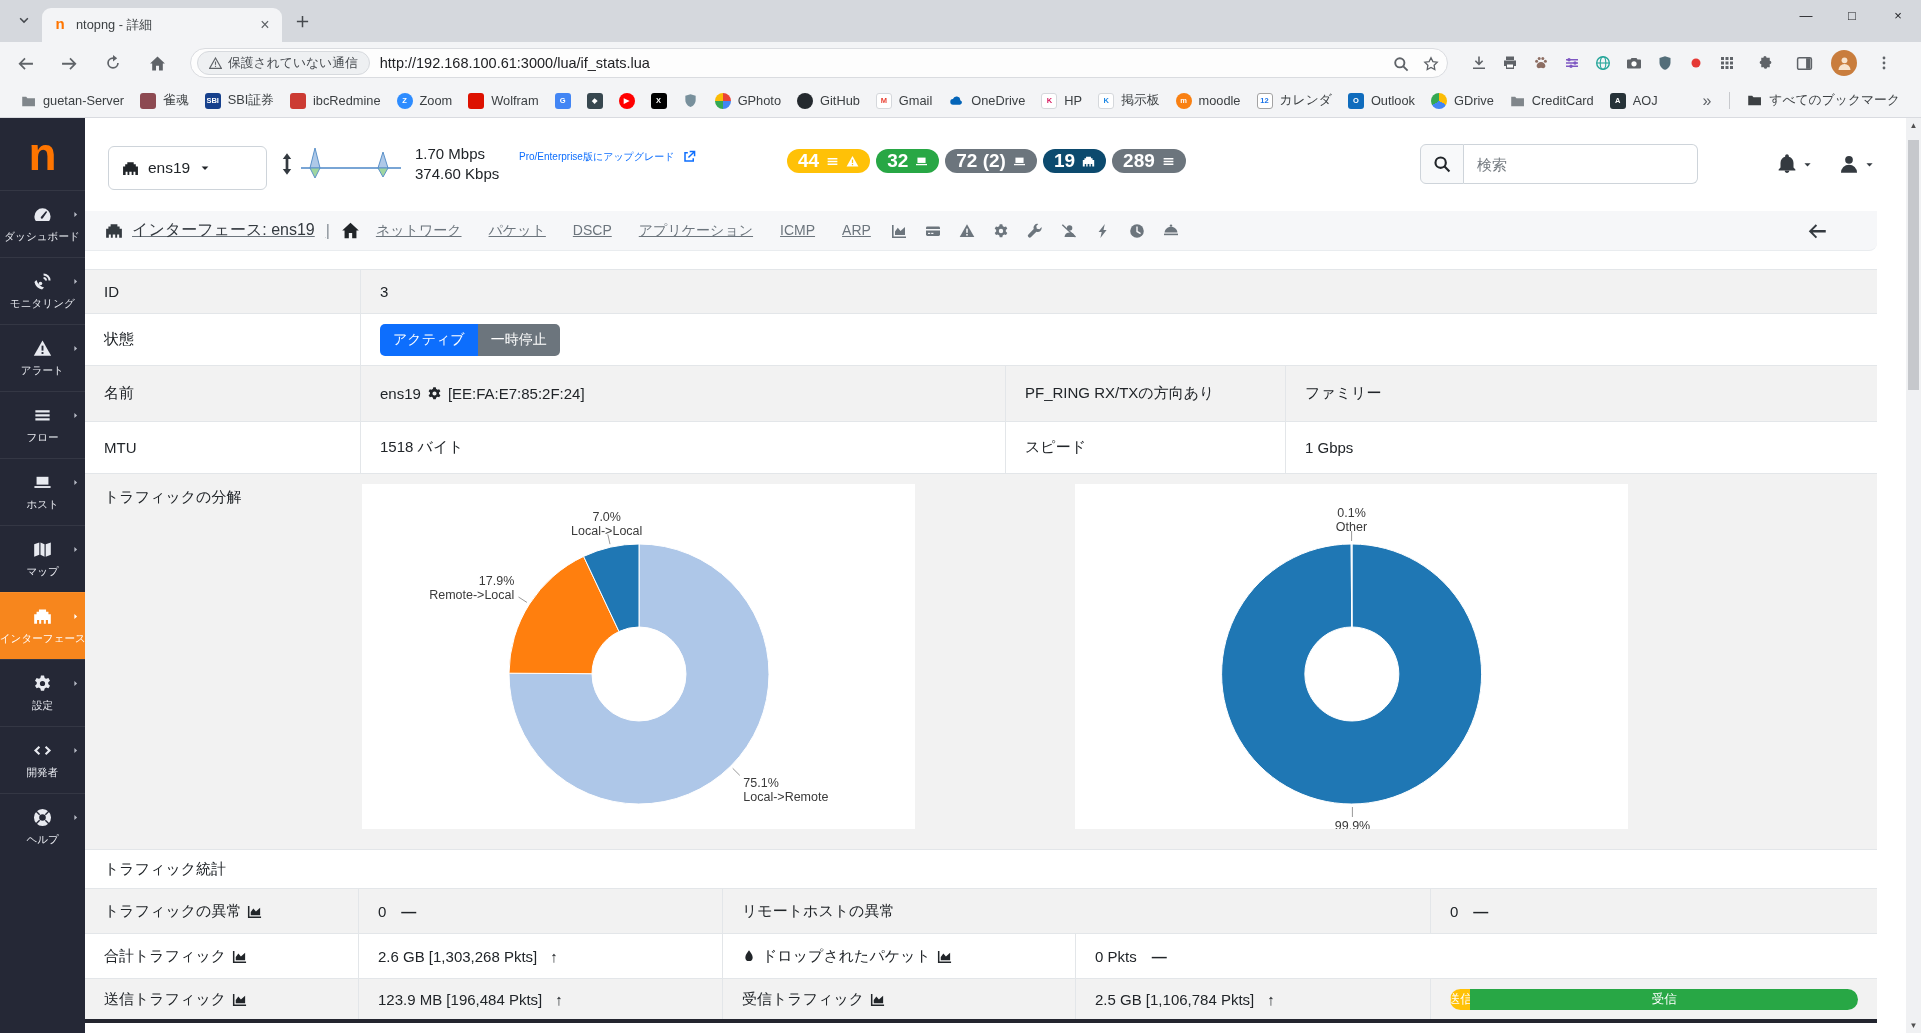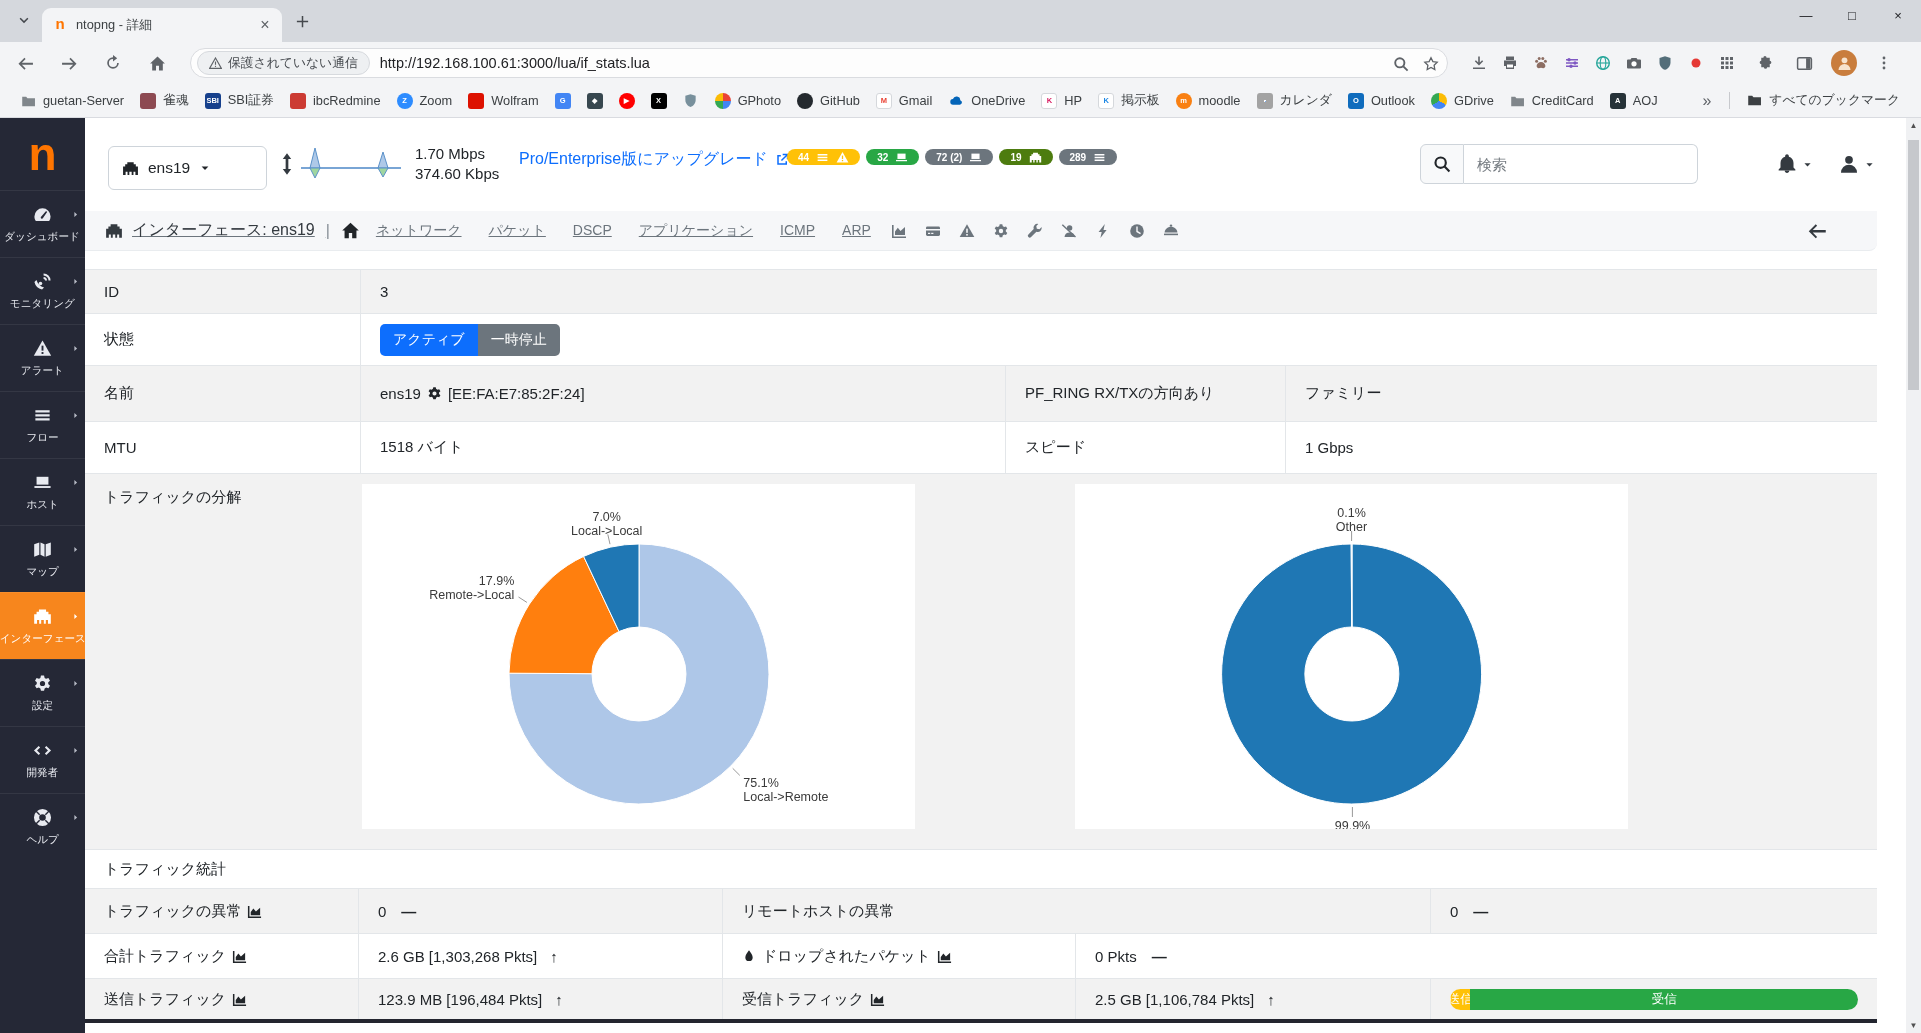--- a/index.html
+++ b/index.html
@@ -41,23 +41,23 @@
 .sb-caret{position:absolute;right:5px;top:14px;color:#b9bcc7;}
 .sb-item.active{background:#f7861d;color:#fff;--wbg:#f7861d;}
 .sb-item.active .sb-caret{color:#fff;}
 #main{flex:1;background:#fff;display:flex;flex-direction:column;}
 
 #apphdr{position:relative;height:93px;background:#fff;}
 #ifdd{position:absolute;left:23px;top:28px;width:159px;height:44px;border:1px solid #ced4da;border-radius:6px;display:flex;align-items:center;padding:0 13px;gap:9px;font-size:15.5px;color:#212529;background:#fff;}
 #updown{position:absolute;left:190px;top:34px;color:#343a40;}
 #spark{position:absolute;left:214px;top:26px;}
 #rates{position:absolute;left:330px;top:26px;font-size:15px;line-height:20px;color:#212529;white-space:nowrap;}
-#upgrade{position:absolute;left:434px;top:31px;color:#0d6efd;font-size:16px;display:flex;align-items:center;gap:7px;white-space:nowrap;}
+#upgrade{position:absolute;left:434px;top:31px;color:#0d6efd;font-size:10px;display:flex;align-items:center;gap:7px;white-space:nowrap;}
 #badges{position:absolute;left:702px;top:31px;display:flex;gap:6px;align-items:center;}
-.badge{height:16px;border-radius:12px;padding:0 11px;color:#fff;font-size:10px;font-weight:bold;display:flex;align-items:center;gap:7px;white-space:nowrap;}
+.badge{height:24px;border-radius:12px;padding:0 11px;color:#fff;font-size:19px;font-weight:bold;display:flex;align-items:center;gap:7px;white-space:nowrap;}
 #searchbox{position:absolute;left:1335px;top:26px;display:flex;height:40px;}
 #searchbox .sicon{width:44px;border:1px solid #ced4da;border-radius:6px 0 0 6px;display:flex;align-items:center;justify-content:center;color:#212529;background:#f8f9fa;}
 #searchbox input{width:234px;border:1px solid #ced4da;border-left:none;border-radius:0 6px 6px 0;padding:0 13px;font-size:15px;color:#212529;background:#fff;outline:none;}
 #searchbox input::placeholder{color:#757b81;}
 #bellbox,#userbox{position:absolute;top:36px;display:flex;align-items:center;gap:5px;color:#343a40;}
 #bellbox{left:1692px;} #userbox{left:1754px;}
 
 #navbar{height:40px;background:#f6f7f9;border-bottom:1px solid #e9ecef;border-radius:0 0 8px 0;display:flex;align-items:center;padding:0 20px;width:1792px;color:#6c757d;text-decoration:underline;--wbg:#f6f7f9;}
 #bc{display:flex;align-items:center;gap:9px;color:#343a40;font-size:16px;white-space:nowrap;}
 .bc-sep{color:#868e96;margin:0 11px;font-size:16px;}
@@ -321,21 +321,21 @@
       </div>
       <div class="bm">
         <span class="bm-ico" style="background:#ffffff;color:#1e88e5;border:1px solid #d5d8dc;">K</span>
         <span>掲示板</span>
       </div>
       <div class="bm">
         <span class="bm-ico" style="background:#f98012;color:#fff;border-radius:8px;">m</span>
         <span>moodle</span>
       </div>
       <div class="bm">
-        <span class="bm-ico" style="background:#ffffff;color:#1a73e8;border:7px solid #a3a3a3;">12</span>
+        <span class="bm-ico" style="background:#ffffff;color:#1a73e8;border:1px solid #a3a3a3;">12</span>
         <span>カレンダ</span>
       </div>
       <div class="bm">
         <span class="bm-ico" style="background:#0f6cbd;color:#fff;">O</span>
         <span>Outlook</span>
       </div>
       <div class="bm">
         <span class="bm-ico" style="background:conic-gradient(#fbbc05 0 33%,#4285f4 0 66%,#34a853 0);border-radius:8px;"></span>
         <span>GDrive</span>
       </div>
@@ -514,21 +514,21 @@
               <path d="M1.2 11h13.6v1.6H1.2z"></path>
             </svg>
   </span>
           <span class="badge" style="background:#6c757d;--wbg:#6c757d">
     <span>72 (2)</span>
             <svg class="ic" width="13" height="13" viewBox="0 0 16 16" fill="currentColor">
               <path d="M3 3.2h10v6.6H3z"></path>
               <path d="M1.2 11h13.6v1.6H1.2z"></path>
             </svg>
   </span>
-          <span class="badge" style="background:#4d7c0f;--wbg:#6c757d">
+          <span class="badge" style="background:#0c4a6e;--wbg:#6c757d">
     <span>19</span>
             <svg class="ic" width="13" height="13" viewBox="0 0 16 16" fill="currentColor">
               <path d="M1 14V6h2V4h2V2h6v2h2v2h2v8h-2.4v-3h-1.8v3H9.1v-3H6.9v3H5.2v-3H3.4v3z"></path>
             </svg>
   </span>
           <span class="badge" style="background:#6c757d;--wbg:#6c757d">
     <span>289</span>
             <svg class="ic" width="13" height="13" viewBox="0 0 16 16" fill="currentColor">
               <path d="M2 3.6h12v1.9H2zM2 7h12v1.9H2zM2 10.4h12v1.9H2z"></path>
             </svg>

